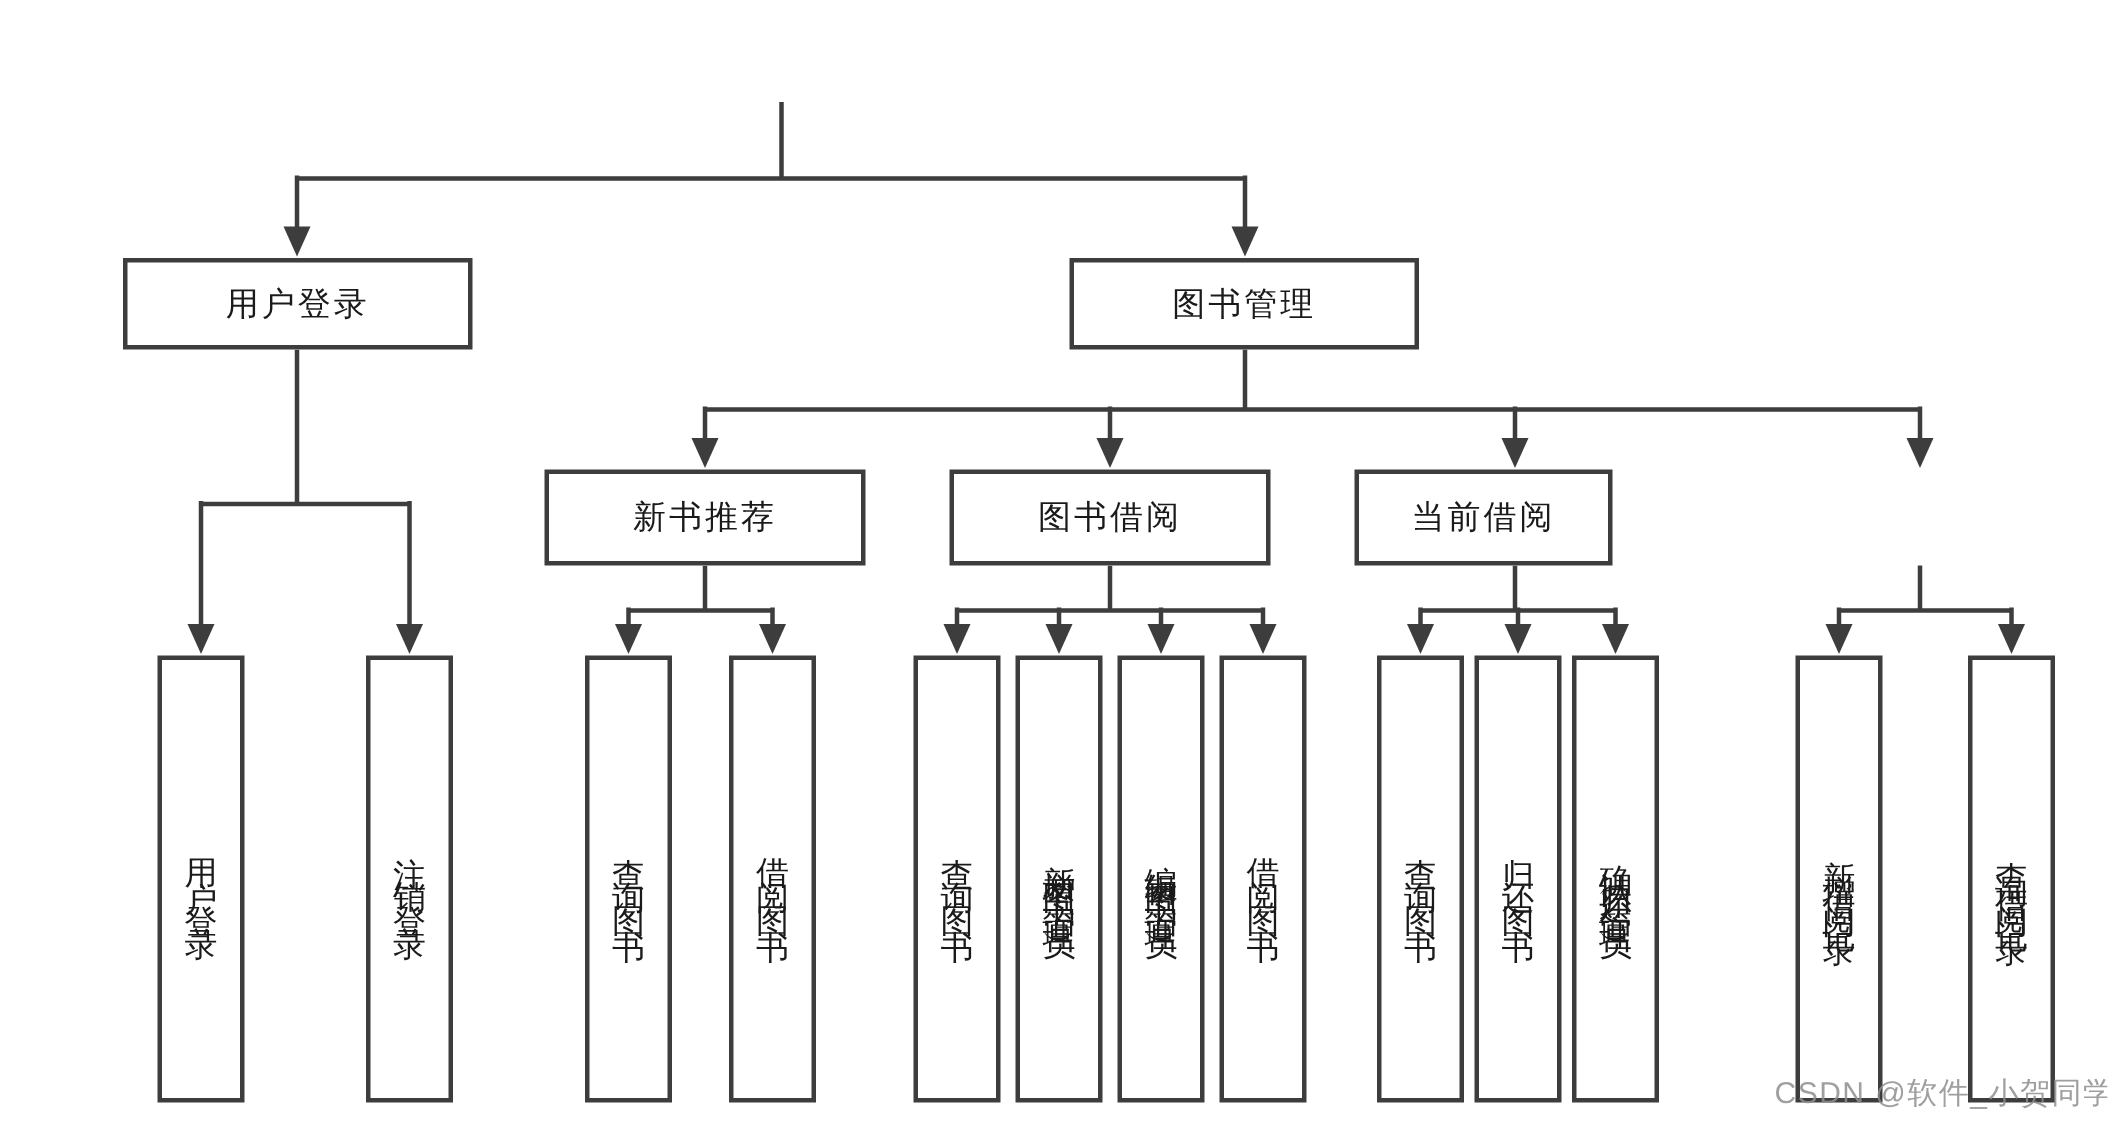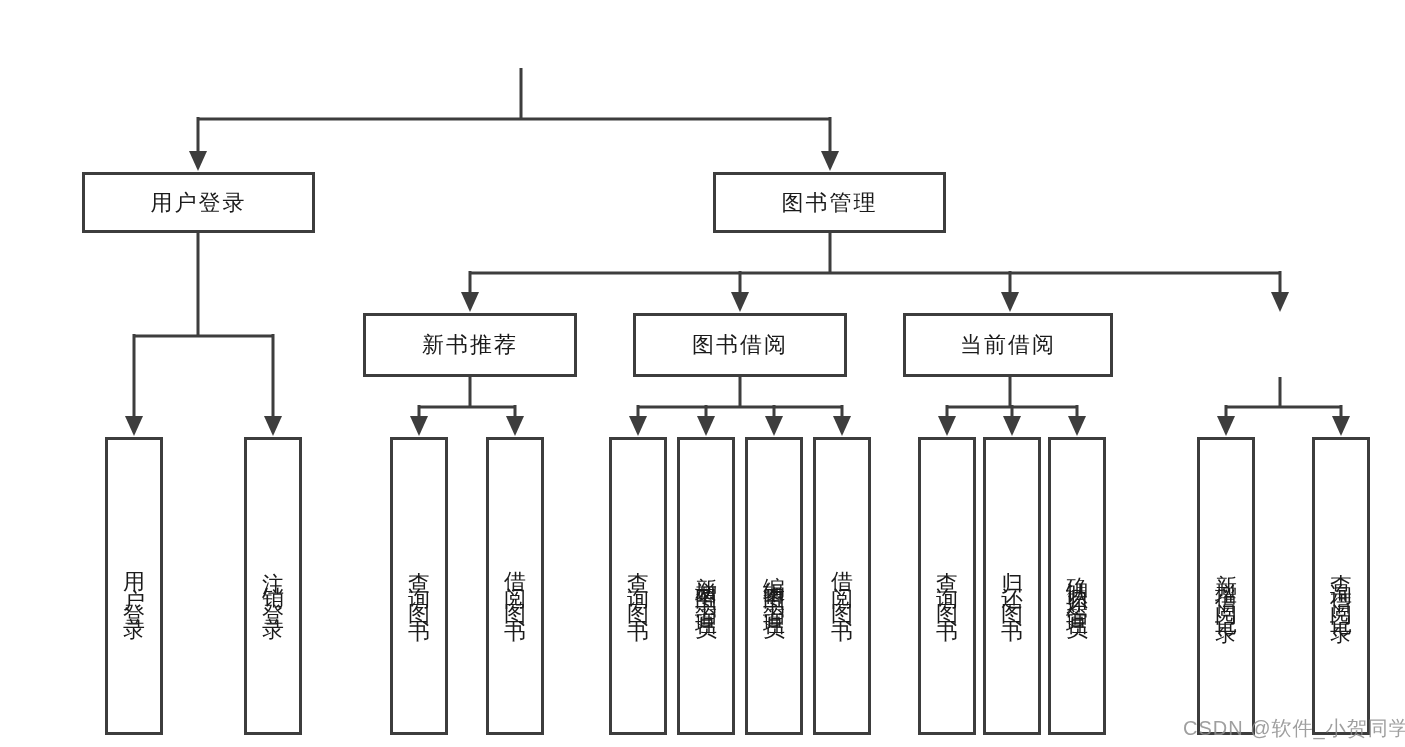--- a/index.html
+++ b/index.html
@@ -102,21 +102,21 @@
       <polygon points="1332,416 1350,416 1341,436"></polygon>
     </g>
   </svg>
 
 
   <div class="box hbox" style="left:82px; top:172px; width:233px; height:61px;">用户登录</div>
   <div class="box hbox" style="left:363px; top:313px; width:214px; height:64px;">新书推荐</div>
 
   <div class="box hbox" style="left:713px; top:172px; width:233px; height:61px;">图书管理</div>
   <div class="box hbox" style="left:633px; top:313px; width:214px; height:64px;">图书借阅</div>
-  <div class="box hbox" style="left:903px; top:313px; width:210px; height:64px;">当前借阅</div>
+  <div class="box hbox" style="left:903px; top:313px; width:172px; height:64px;">当前借阅</div>
 
   <div class="box leaf ls4" style="left:105px; top:437px; width:58px; height:298px;">
     <span>用户登录</span>
   </div>
   <div class="box leaf ls4" style="left:244px; top:437px; width:58px; height:298px;">
     <span>注销登录</span>
   </div>
 
   <div class="box leaf ls4" style="left:390px; top:437px; width:58px; height:298px;">
     <span>查询图书</span>

